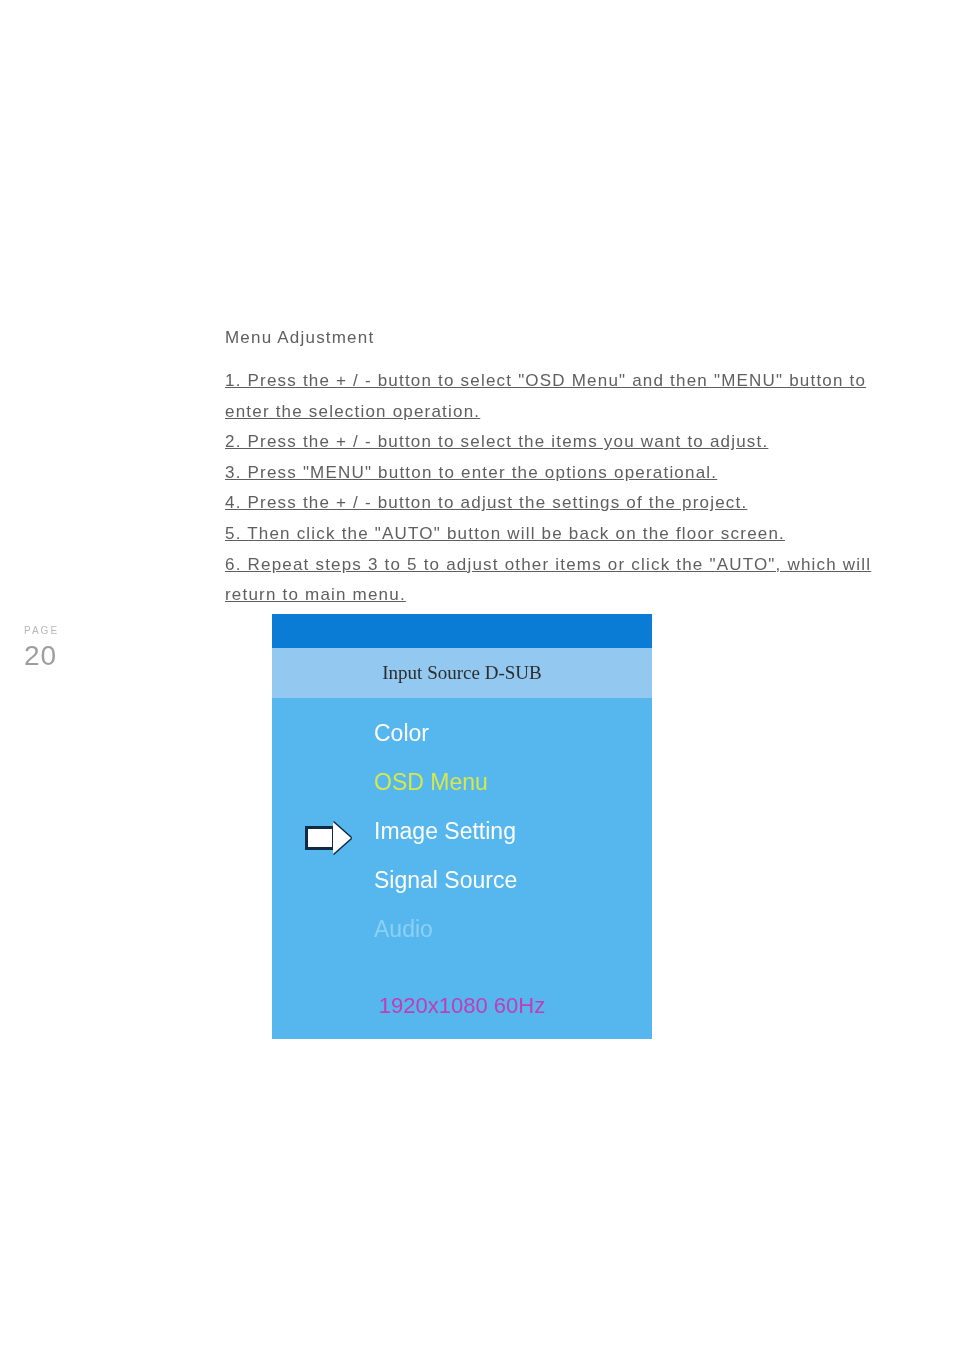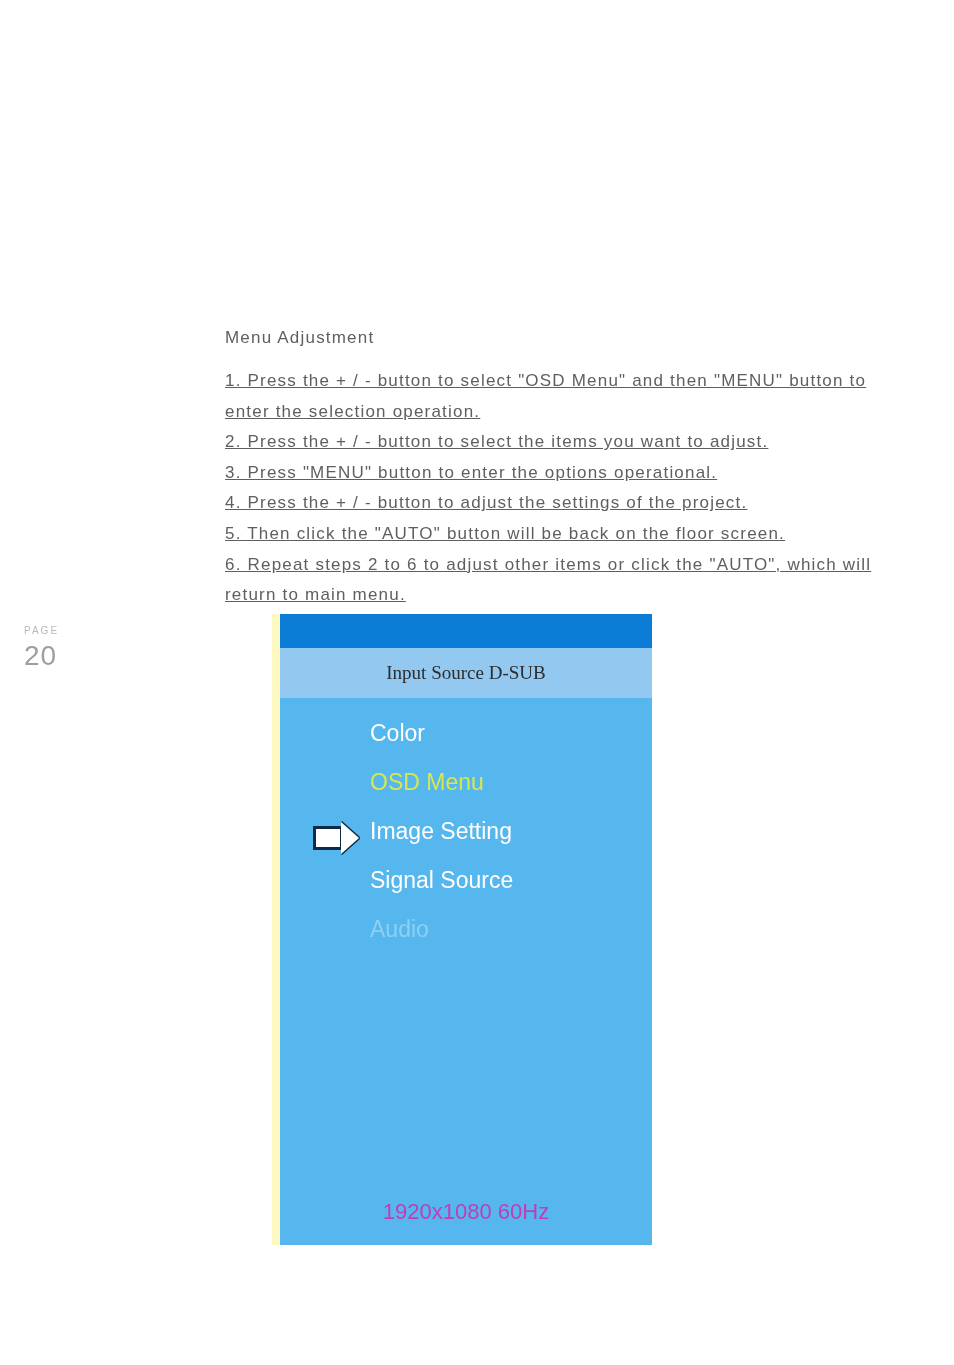--- a/index.html
+++ b/index.html
@@ -48,25 +48,24 @@
       font-size: 17px;
       letter-spacing: 1.2px;
       line-height: 1.8;
       text-decoration: underline;
     }
     .osd-panel {
       position: absolute;
       left: 272px;
       top: 614px;
       width: 380px;
-      height: 631px;
-      background: #fef9c3;
+      height: 425px;
+      background: #d946ef;
       display: flex;
       flex-direction: column;
-      padding-left: 8px;
     }
     .osd-header-bar {
       height: 34px;
       background: #0b7cd6;
     }
     .osd-title {
       height: 50px;
       background: #93c8f0;
       display: flex;
       align-items: center;
@@ -77,20 +76,21 @@
     }
     .osd-menu-area {
       flex: 1;
       background: #56b6ee;
       position: relative;
       padding-top: 24px;
     }
     .menu-items {
       list-style: none;
       padding-left: 90px;
+      margin-left: 12px;
     }
     .menu-item {
       color: #ffffff;
       font-size: 23px;
       line-height: 1;
       margin-bottom: 26px;
       font-weight: 400;
     }
     .menu-item.dim {
       color: #8cd0f3;
@@ -142,21 +142,21 @@
 <div class="page-number">20</div>
 
 <div class="content">
   <div class="heading">Menu Adjustment</div>
   <div class="body-text">
     <span>1. Press the + / - button to select "OSD Menu" and then "MENU" button to enter the selection operation.</span><br>
     <span>2. Press the + / - button to select the items you want to adjust.</span><br>
     <span>3. Press "MENU" button to enter the options operational.</span><br>
     <span>4. Press the + / - button to adjust the settings of the project.</span><br>
     <span>5. Then click the "AUTO" button will be back on the floor screen.</span><br>
-    <span>6. Repeat steps 2 to 6 to adjust other items or click the "AUTO", which will return to main menu.</span>
+    <span>6. Repeat steps 3 to 5 to adjust other items or click the "AUTO", which will return to main menu.</span>
   </div>
 </div>
 
 <div class="osd-panel">
   <div class="osd-header-bar"></div>
   <div class="osd-title">Input Source D-SUB</div>
   <div class="osd-menu-area">
     <div class="pointer">
       <div class="pointer-box"></div>
       <div class="pointer-tri"></div>

